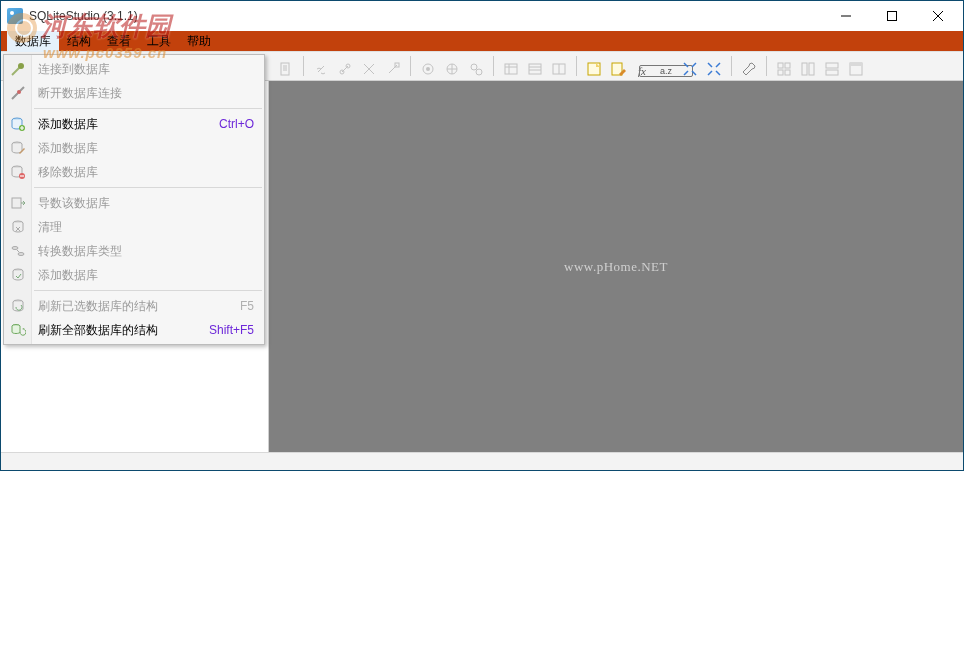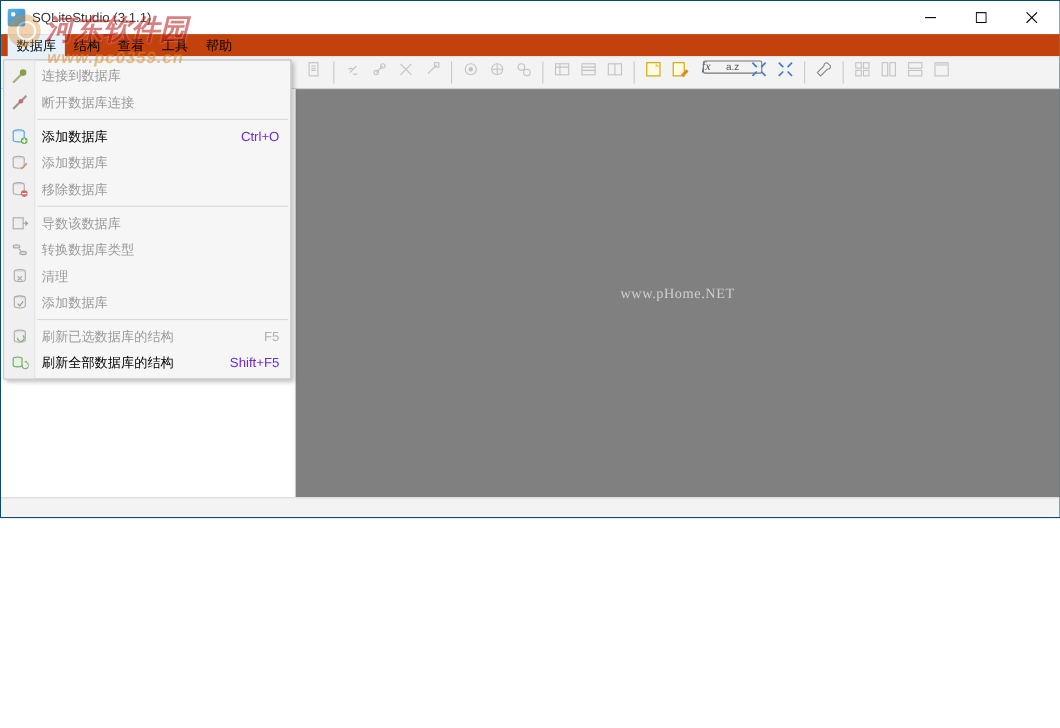--- a/index.html
+++ b/index.html
@@ -16,21 +16,21 @@
 .winbtn svg { width: 10px; height: 10px; }
 
 
 .menubar { height: 20px; display: flex; align-items: center; padding: 0 6px; gap: 0; background: #c2410c; }
 .menubar .mitem { padding: 2px 8px; color: #000; cursor: default; }
 .menubar .mitem.active { background: #e5f1fb; }
 
 
 .toolbar { height: 30px; background: #f3f3f3; border-top: 1px solid #e0e0e0; border-bottom: 1px solid #d0d0d0; display: flex; align-items: center; padding: 0 4px; gap: 2px; }
 .toolbar .sep { width: 1px; height: 20px; background: #c8c8c8; margin: 0 4px; }
-.tbtn { width: 22px; height: 22px; display: flex; align-items: flex-start; justify-content: center; border-radius: 2px; color: #707070; }
+.tbtn { width: 22px; height: 22px; display: flex; align-items: flex-end; justify-content: center; border-radius: 2px; color: #707070; }
 .tbtn.dis { opacity: .45; }
 .tbtn svg { width: 16px; height: 16px; }
 .fx { font: italic 11px Georgia, serif; color: #555; }
 .az { font: 9px Arial; border: 1px solid #777; border-radius: 2px; padding: 0 20px; color: #555; }
 
 
 .mainrow { position: absolute; top: 80px; left: 0; right: 0; bottom: 18px; display: flex; }
 .sidebar { width: 268px; background: #fff; border-right: 1px solid #d0d0d0; }
 .workspace { flex: 1; background: #808080; position: relative; display: flex; align-items: center; justify-content: center; }
 .workspace .wm { color: #cfcfcf; font: 13px "Comic Sans MS", "Segoe Script", cursive; letter-spacing: .5px; }
@@ -298,36 +298,36 @@
           <svg viewBox="0 0 16 16">
             <rect x="2" y="3" width="9" height="10" fill="#eee" stroke="#aaa"></rect>
             <path d="M11 8h4M13 6l2 2-2 2" stroke="#8a8" fill="none"></path>
           </svg>
         </span>
       <span class="lbl">导数该数据库</span>
     </div>
     <div class="drow dis">
       <span class="ic">
           <svg viewBox="0 0 16 16">
+            <ellipse cx="8" cy="4" rx="5" ry="2" fill="#ddd" stroke="#aaa"></ellipse>
+            <path d="M3 4v7c0 1.1 2.2 2 5 2s5-.9 5-2V4" fill="#eee" stroke="#aaa"></path>
+            <path d="M6 8l4 4M10 8l-4 4" stroke="#aaa"></path>
+          </svg>
+        </span>
+      <span class="lbl">清理</span>
+    </div>
+    <div class="drow dis">
+      <span class="ic">
+          <svg viewBox="0 0 16 16">
             <ellipse cx="5" cy="5" rx="3" ry="1.5" fill="#ddd" stroke="#aaa"></ellipse>
             <ellipse cx="11" cy="11" rx="3" ry="1.5" fill="#ddd" stroke="#aaa"></ellipse>
             <path d="M7 7l2 2" stroke="#aaa"></path>
           </svg>
         </span>
       <span class="lbl">转换数据库类型</span>
-    </div>
-    <div class="drow dis">
-      <span class="ic">
-          <svg viewBox="0 0 16 16">
-            <ellipse cx="8" cy="4" rx="5" ry="2" fill="#ddd" stroke="#aaa"></ellipse>
-            <path d="M3 4v7c0 1.1 2.2 2 5 2s5-.9 5-2V4" fill="#eee" stroke="#aaa"></path>
-            <path d="M6 8l4 4M10 8l-4 4" stroke="#aaa"></path>
-          </svg>
-        </span>
-      <span class="lbl">清理</span>
     </div>
     <div class="drow dis">
       <span class="ic">
           <svg viewBox="0 0 16 16">
             <ellipse cx="8" cy="4" rx="5" ry="2" fill="#ddd" stroke="#aaa"></ellipse>
             <path d="M3 4v7c0 1.1 2.2 2 5 2s5-.9 5-2V4" fill="#eee" stroke="#aaa"></path>
             <path d="M6 9l2 2 3-4" stroke="#7a7" fill="none"></path>
           </svg>
         </span>
       <span class="lbl">添加数据库</span>

